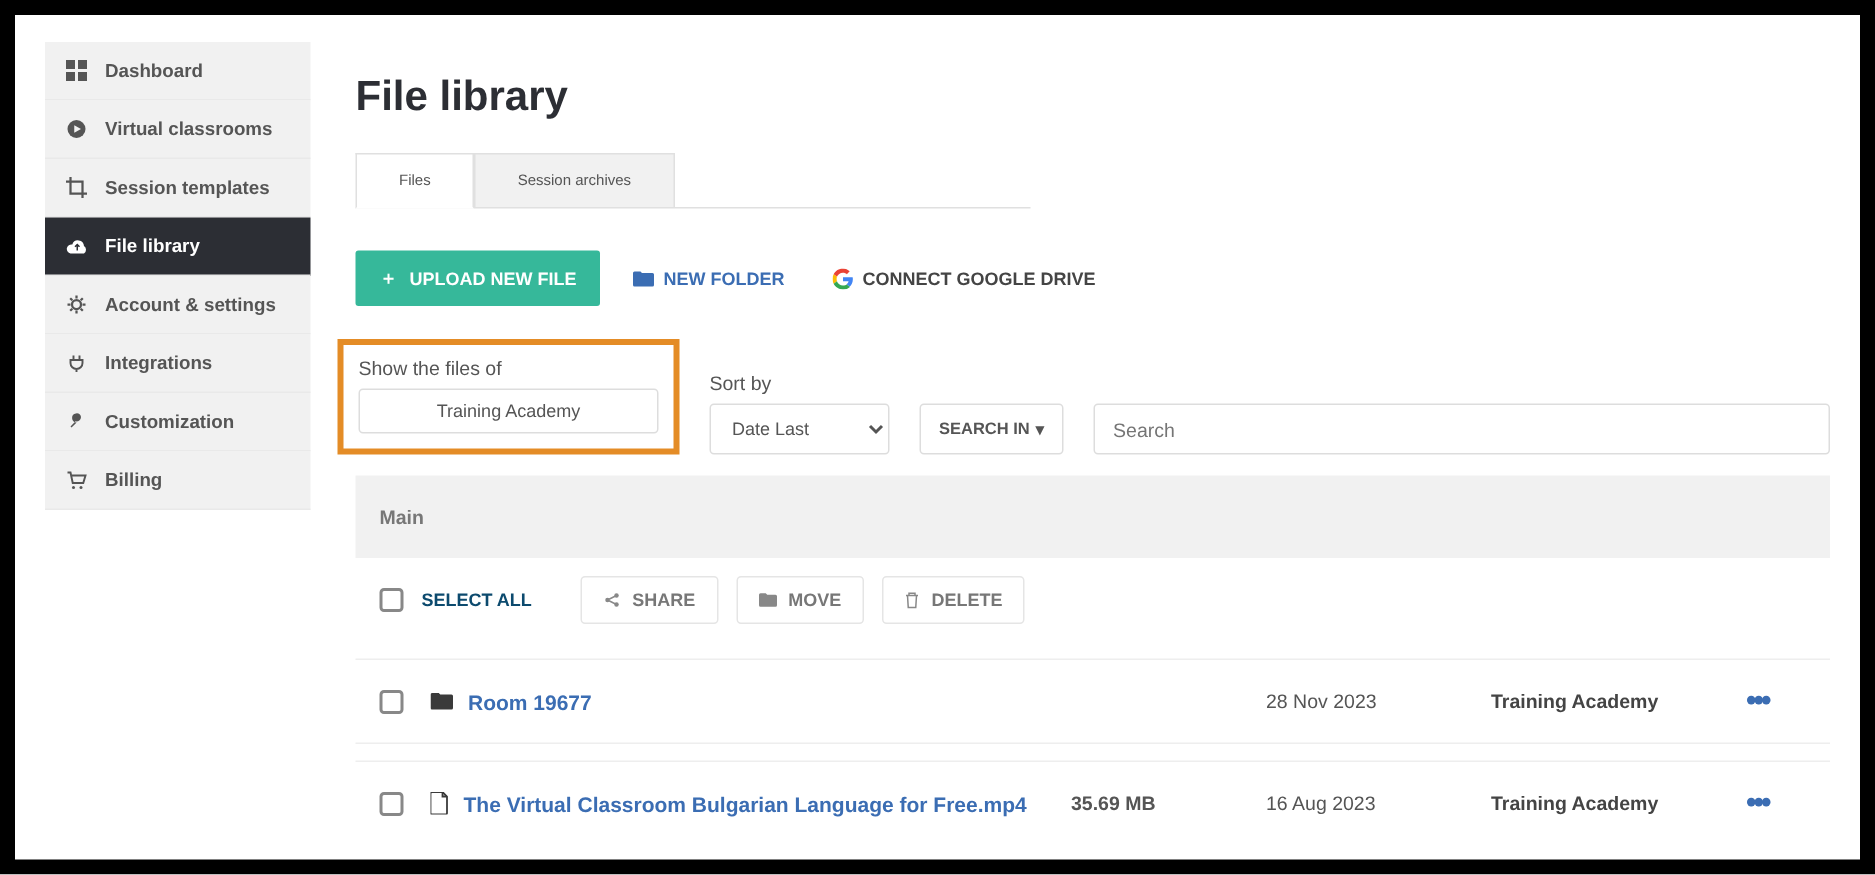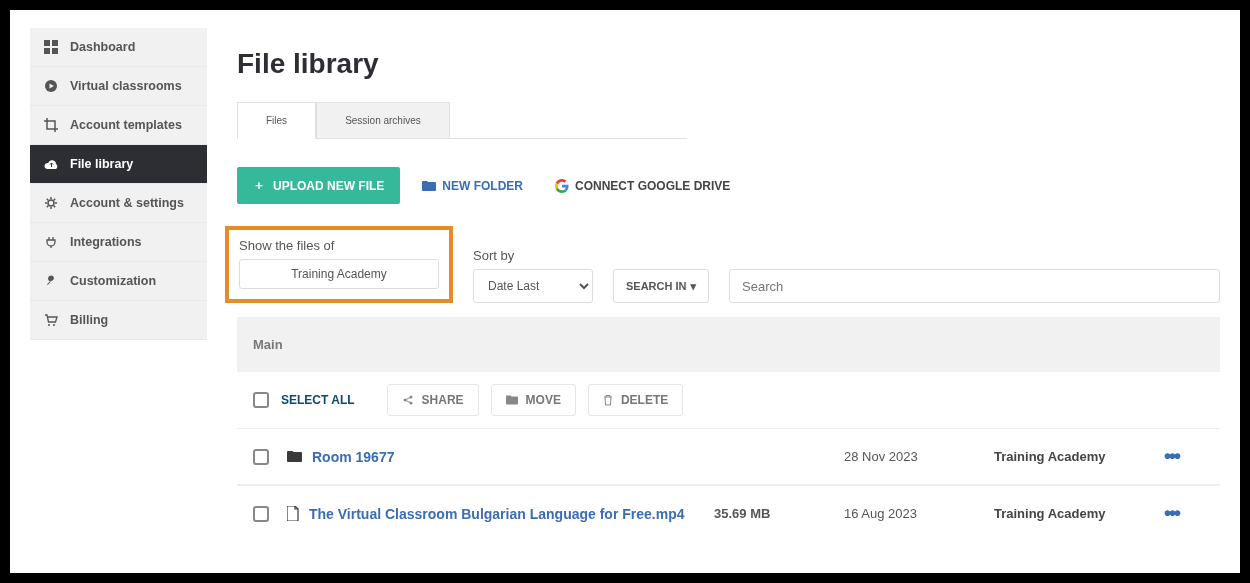--- a/index.html
+++ b/index.html
@@ -26,21 +26,21 @@
   .highlight-box { border: 4px solid #e48c26; padding: 8px 10px 10px 10px; margin-left: -12px; }
   .select-box { border: 1px solid #ddd; padding: 7px 40px; font-size: 12px; color: #555; background: #fff; text-align: center; min-width: 200px; border-radius: 3px; }
   select.native { border: 1px solid #ddd; padding: 7px 10px; font-size: 12px; color: #555; background: #fff; min-width: 120px; border-radius: 3px; height: 34px; }
   .search-in { border: 1px solid #ddd; padding: 8px 12px; font-size: 11px; font-weight: 700; color: #555; display: inline-flex; align-items: center; gap: 4px; border-radius: 3px; cursor: pointer; height: 34px; }
   .search-input { border: 1px solid #ddd; padding: 8px 12px; font-size: 13px; flex: 1; border-radius: 3px; height: 34px; }
   .breadcrumb { background: #f1f1f1; padding: 20px 16px; margin-top: 14px; font-size: 13px; font-weight: 700; color: #777; }
   .bulk-row { display: flex; align-items: center; gap: 12px; padding: 12px 16px; }
   .chk { width: 16px; height: 16px; border: 2px solid #888; border-radius: 3px; display: inline-block; cursor: pointer; flex-shrink: 0; }
   .bulk-label { font-size: 12px; font-weight: 700; color: #0c4a6e; }
   .bulk-btn { border: 1px solid #e5e5e5; padding: 8px 14px; font-size: 12px; font-weight: 700; color: #777; display: inline-flex; align-items: center; gap: 8px; cursor: pointer; border-radius: 3px; }
-  .table-row { display: flex; align-items: center; padding: 16px 16px; border-top: 1px solid #eee; }
+  .table-row { display: flex; align-items: center; padding: 16px 16px; border-top: 1px solid #eee; margin-top: 11px; }
   .col-name { flex: 1; display: flex; align-items: center; gap: 10px; }
   .col-name a { color: #3b6db3; font-weight: 700; text-decoration: none; font-size: 14px; }
   .col-size { width: 130px; font-size: 13px; color: #555; font-weight: bold; }
   .col-date { width: 150px; font-size: 13px; color: #555; }
   .col-owner { width: 170px; font-size: 13px; color: #444; font-weight: 700; }
   .col-actions { width: 40px; color: #3b6db3; font-weight: 900; font-size: 20px; letter-spacing: -2px; cursor: pointer; }
   .row1 { border-bottom: 1px solid #eee; }
   svg { display: block; }
 </style>
 </head>
@@ -69,21 +69,21 @@
             </svg>
           </span>
         <span>Virtual classrooms</span>
       </div>
       <div class="sidebar-item">
         <span class="icon">
             <svg width="14" height="14" viewBox="0 0 14 14">
               <path d="M3 0v11h11 M0 3h11v11" stroke="currentColor" stroke-width="1.5" fill="none"></path>
             </svg>
           </span>
-        <span>Account templates</span>
+        <span>Session templates</span>
       </div>
       <div class="sidebar-item active">
         <span class="icon">
             <svg width="15" height="12" viewBox="0 0 15 12">
               <path d="M12 6a4 4 0 00-7.8-1A3 3 0 003 11h9a3 3 0 000-5z" fill="currentColor"></path>
               <path d="M7.5 9V5M6 6.5l1.5-1.5L9 6.5" stroke="#2c2e34" stroke-width="1" fill="none"></path>
             </svg>
           </span>
         <span>File library</span>
       </div>

